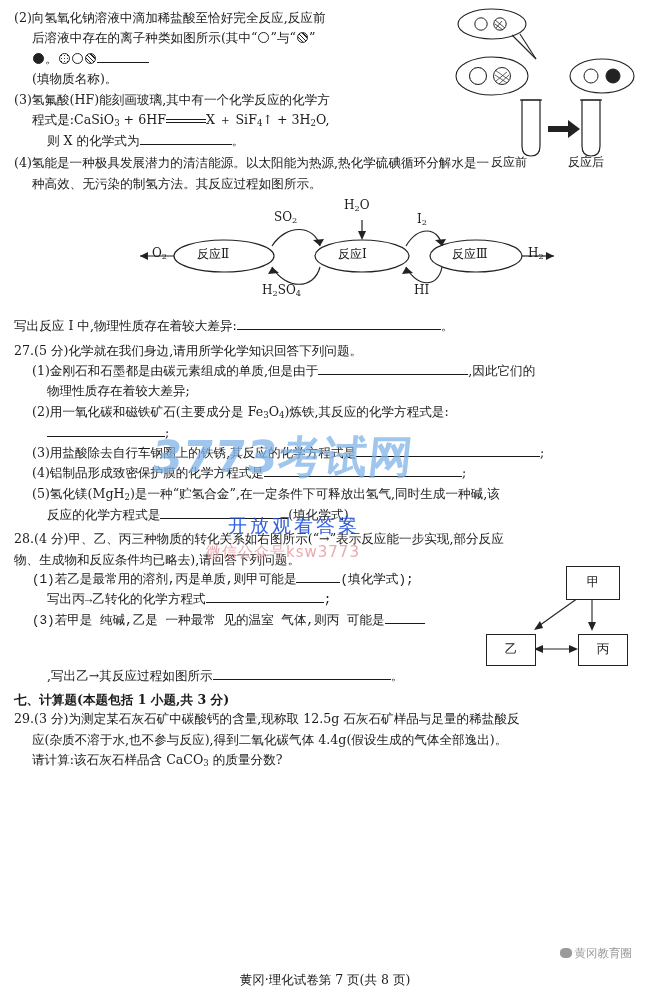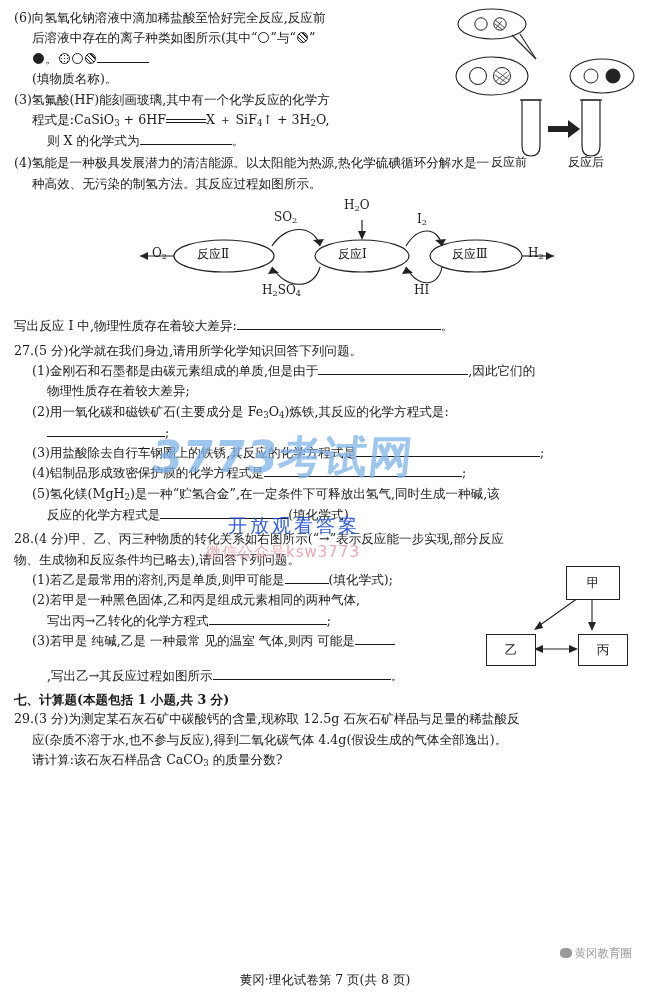--- a/index.html
+++ b/index.html
@@ -239,21 +239,21 @@
         <g fill="#222">
           <rect x="98" y="122" width="20" height="6"></rect>
           <polygon points="118,116 130,125 118,134"></polygon>
         </g>
       </svg>
       <div style="position:absolute;left:41px;top:150px;font-size:12px;">反应前</div>
       <div style="position:absolute;left:118px;top:150px;font-size:12px;">反应后</div>
     </div>
 
     <div class="topleft">
-      <div class="q">(6)向氢氧化钠溶液中滴加稀盐酸至恰好完全反应,反应前</div>
+      <div class="q">(2)向氢氧化钠溶液中滴加稀盐酸至恰好完全反应,反应前</div>
       <div class="q ind1">
         <span>后溶液中存在的离子种类如图所示(其中“</span><span class="gl white"></span><span>”与“</span><span class="gl hatch"></span><span>”</span>
       </div>
       <div class="q ind1">
         <span></span><span class="gl black"></span><span>。</span><span class="gl dot"></span><span></span><span class="gl white"></span><span></span><span class="gl hatch"></span><span></span><span class="blank" style="width:52px"></span>
       </div>
       <div class="q ind1">(填物质名称)。</div>
 
       <div class="q">(3)氢氟酸(HF)能刻画玻璃,其中有一个化学反应的化学方</div>
       <div class="q ind1 eqline">
@@ -343,26 +343,25 @@
   <div class="q ind1">
     <span>(5)氢化镁(MgH</span><sub>2</sub><span>)是一种“贮氢合金”,在一定条件下可释放出氢气,同时生成一种碱,该</span>
   </div>
   <div class="q ind2">
     <span>反应的化学方程式是</span><span class="blank" style="width:128px"></span><span>(填化学式)。</span>
   </div>
 
   <div class="q" style="margin-top:4px">28.(4 分)甲、乙、丙三种物质的转化关系如右图所示(“→”表示反应能一步实现,部分反应</div>
   <div class="q">物、生成物和反应条件均已略去),请回答下列问题。</div>
 
-  <div style="position:relative; height:118px;">
+  <div style="position:relative; height:118px;font-family:Liberation Mono, monospace;">
     <div style="width:420px;">
       <div class="q ind1">
         <span>(1)若乙是最常用的溶剂,丙是单质,则甲可能是</span><span class="blank" style="width:44px"></span><span>(填化学式);</span>
       </div>
-      <div class="q ind1">(2)若甲是一种黑色固体,乙和丙是组成元素相同的两种气体,</div>
       <div class="q ind2">
         <span>写出丙→乙转化的化学方程式</span><span class="blank" style="width:118px"></span><span>;</span>
       </div>
       <div class="q ind1" style="width:440px">
         <span>(3)若甲是 纯碱,乙是 一种最常 见的温室 气体,则丙 可能是</span><span class="blank" style="width:40px"></span>
       </div>
     </div>
 
     <div class="flow" style="top:-4px;">
       <svg width="200" height="124" viewBox="0 0 200 124">

